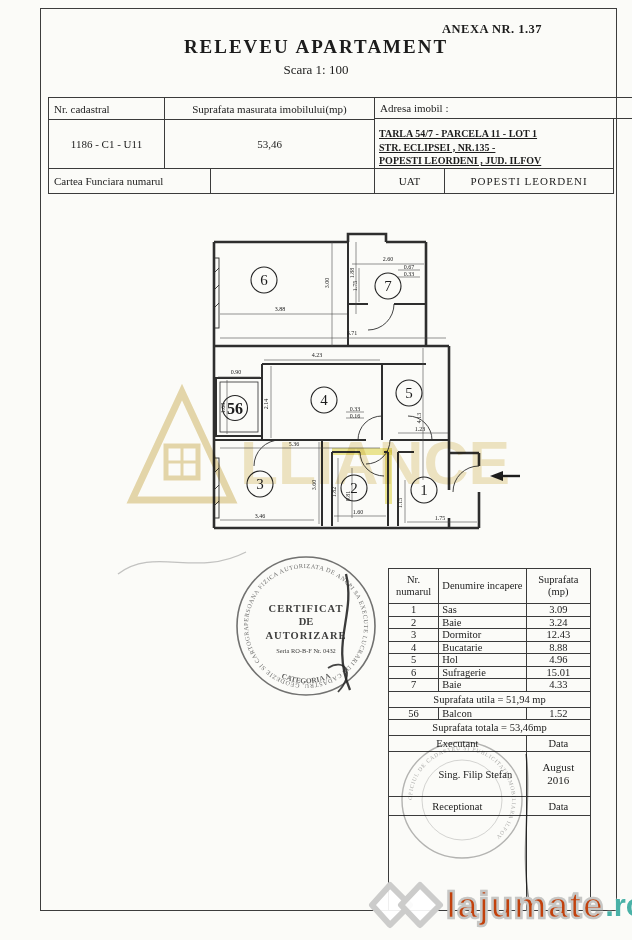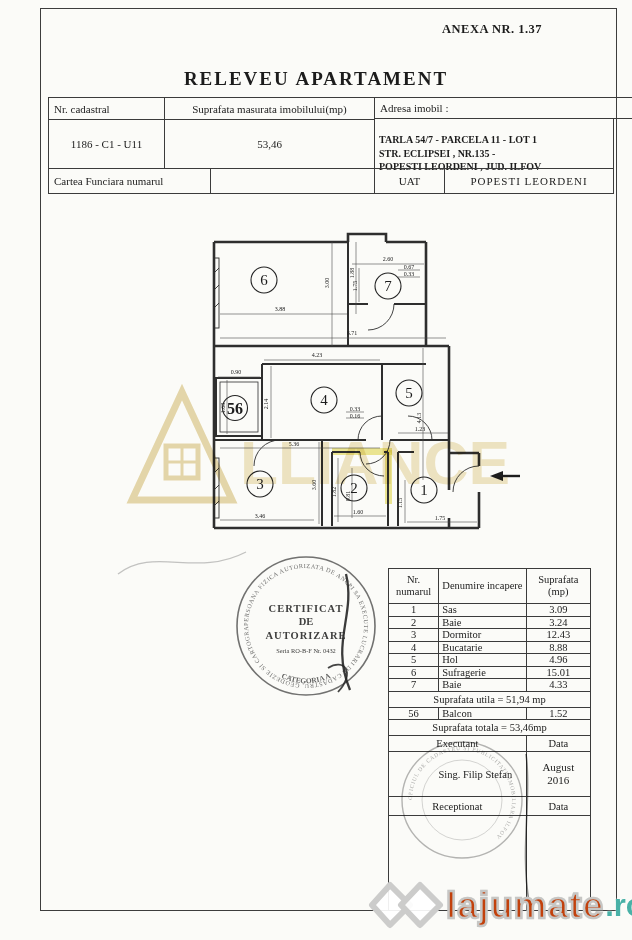--- a/index.html
+++ b/index.html
@@ -1,27 +1,27 @@
 <!DOCTYPE html>
 <html><head>
 <meta charset="utf-8">
 <style>
   html,body{margin:0;padding:0;background:#ffffff;}
   .page{position:relative;width:632px;height:940px;background:#fbfbf8;overflow:hidden;
         font-family:"Liberation Serif","DejaVu Serif",serif;color:#1c1c1c;}
   .frame{position:absolute;left:40px;top:8px;width:575px;height:901px;border:1.6px solid #3d3d3d;}
-  .title{position:absolute;left:0;right:0;top:36px;text-align:center;font-size:19px;font-weight:bold;letter-spacing:2px;margin-top:32px;}
+  .title{position:absolute;left:0;right:0;top:36px;text-align:center;font-size:19px;font-weight:bold;letter-spacing:2px;}
   .scale{position:absolute;left:0;right:0;top:62px;text-align:center;font-size:13px;}
   .anexa{position:absolute;left:442px;top:22px;width:170px;font-size:12.5px;font-weight:bold;letter-spacing:.5px;}
   
   .ht{position:absolute;left:48px;top:97px;width:566px;height:97px;font-size:11px;}
   .ht .cell{position:absolute;border:1px solid #3b3b3b;box-sizing:border-box;background:transparent;}
   .c-center{display:flex;align-items:center;justify-content:center;text-align:center;}
   .c-left{display:flex;align-items:center;padding-left:5px;box-sizing:border-box;}
-  .addr{font-size:10px;line-height:1.35;padding:14px 0 0 4px;}
+  .addr{font-size:10px;line-height:1.35;padding:8px 0 0 4px;text-decoration:underline;}
   
   .plan{position:absolute;left:202px;top:228px;z-index:1;}
   .wm-alliance{position:absolute;left:122px;top:382px;z-index:2;opacity:.62;mix-blend-mode:multiply;}
   .stamp-cert{position:absolute;left:228px;top:546px;z-index:2;mix-blend-mode:multiply;}
   .scribble{position:absolute;left:112px;top:540px;z-index:2;}
   .stamp-ocpi{position:absolute;left:398px;top:736px;z-index:6;mix-blend-mode:multiply;}
   
   table.rt{position:absolute;left:388px;top:568px;width:203px;border-collapse:collapse;z-index:3;
            font-size:10.5px;color:#1c1c1c;}
   table.rt td{border:1px solid #3b3b3b;padding:0 3px;line-height:1.1;}
@@ -45,20 +45,21 @@
   .dimtxt{font-family:"Liberation Serif","DejaVu Serif",serif;}
 </style>
 </head>
 <body>
 
 <div class="page">
   <div class="frame"></div>
 
   <div class="anexa">ANEXA NR. 1.37</div>
   <div class="title">RELEVEU APARTAMENT</div>
+  <div class="scale">Scara 1: 100</div>
 
   <div class="ht">
     <div class="cell c-left" style="left:0;top:0;width:117px;height:23px;">Nr. cadastral</div>
     <div class="cell c-center" style="left:116px;top:0;width:211px;height:23px;">Suprafata masurata imobilului(mp)</div>
     <div class="cell c-left" style="left:326px;top:0;width:272px;height:22px;">Adresa imobil :</div>
     <div class="cell c-center" style="left:0;top:22px;width:117px;height:50px;">1186 - C1 - U11</div>
     <div class="cell c-center" style="left:116px;top:22px;width:211px;height:50px;">53,46</div>
     <div class="cell addr" style="left:326px;top:21px;width:240px;height:51px;font-weight:bold;">
       <div>TARLA 54/7 - PARCELA 11 - LOT 1</div>
       <div>STR. ECLIPSEI , NR.135 -</div>

